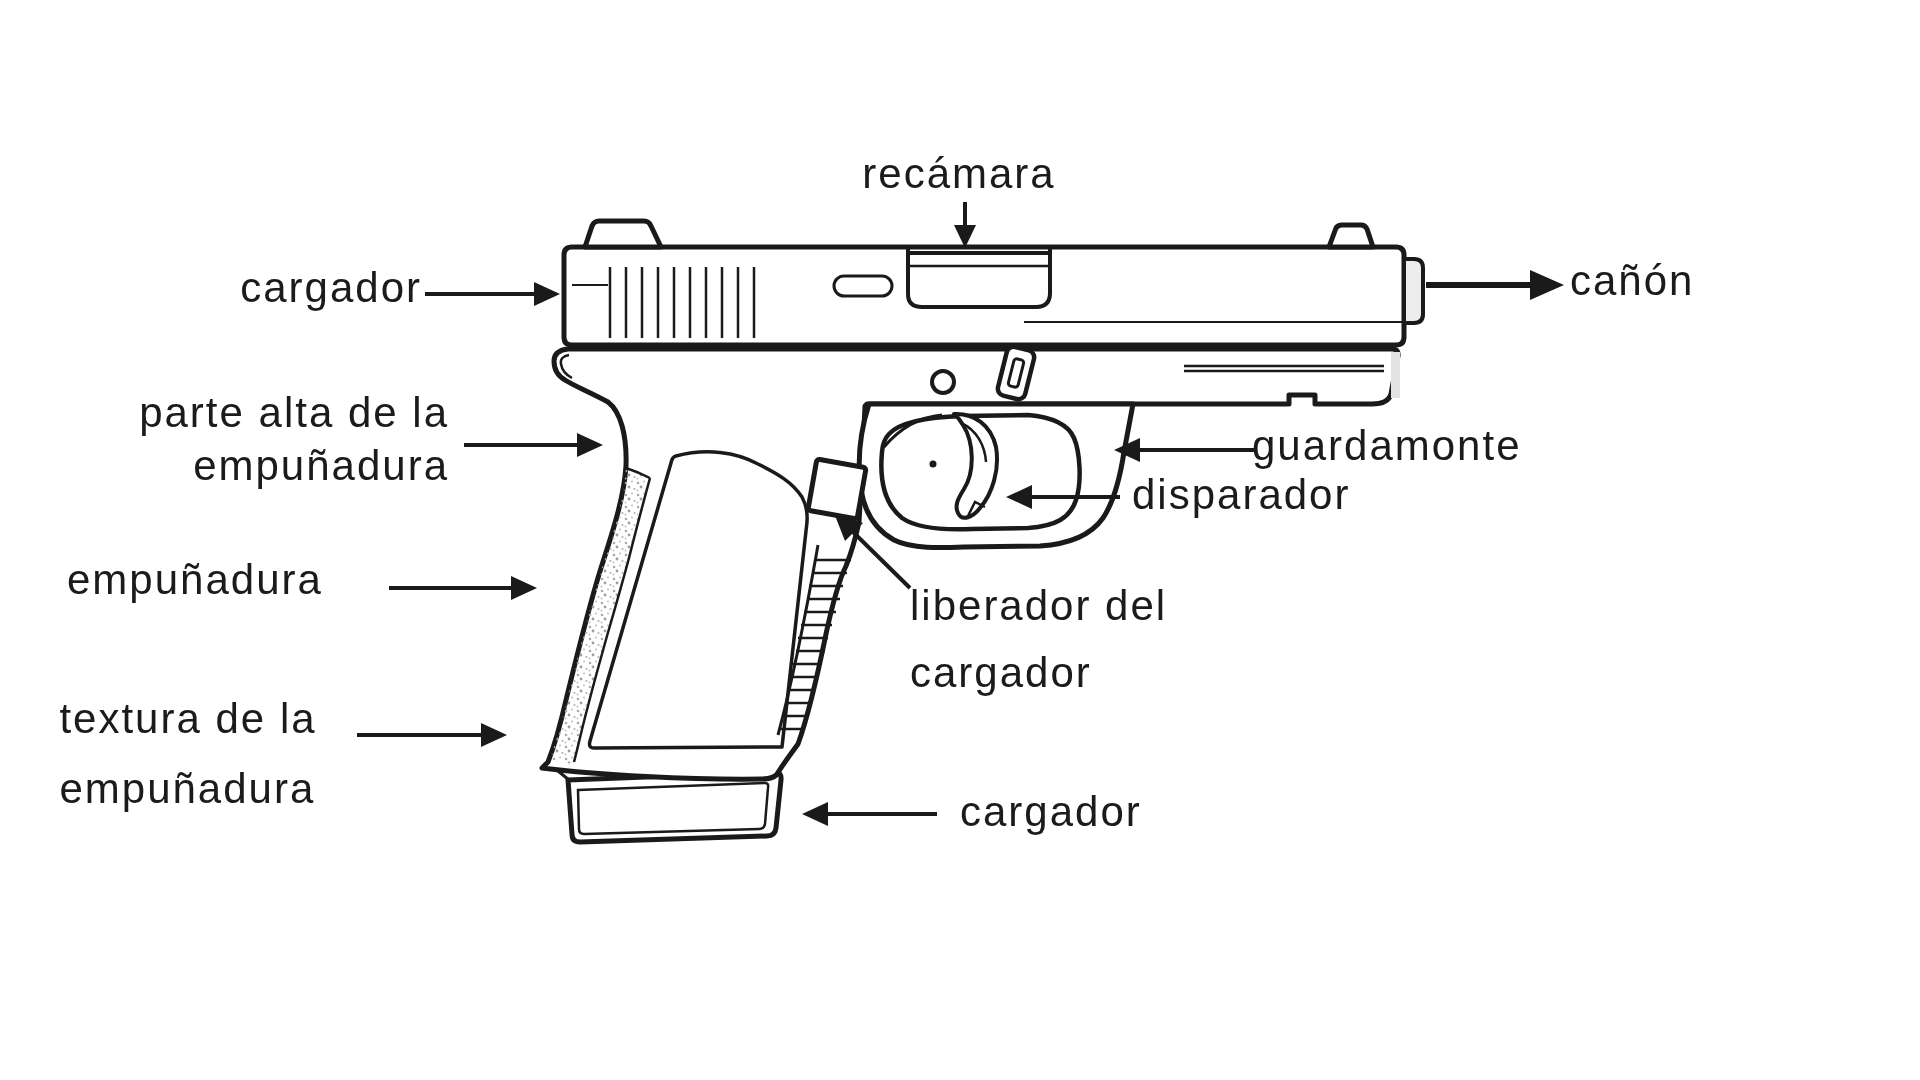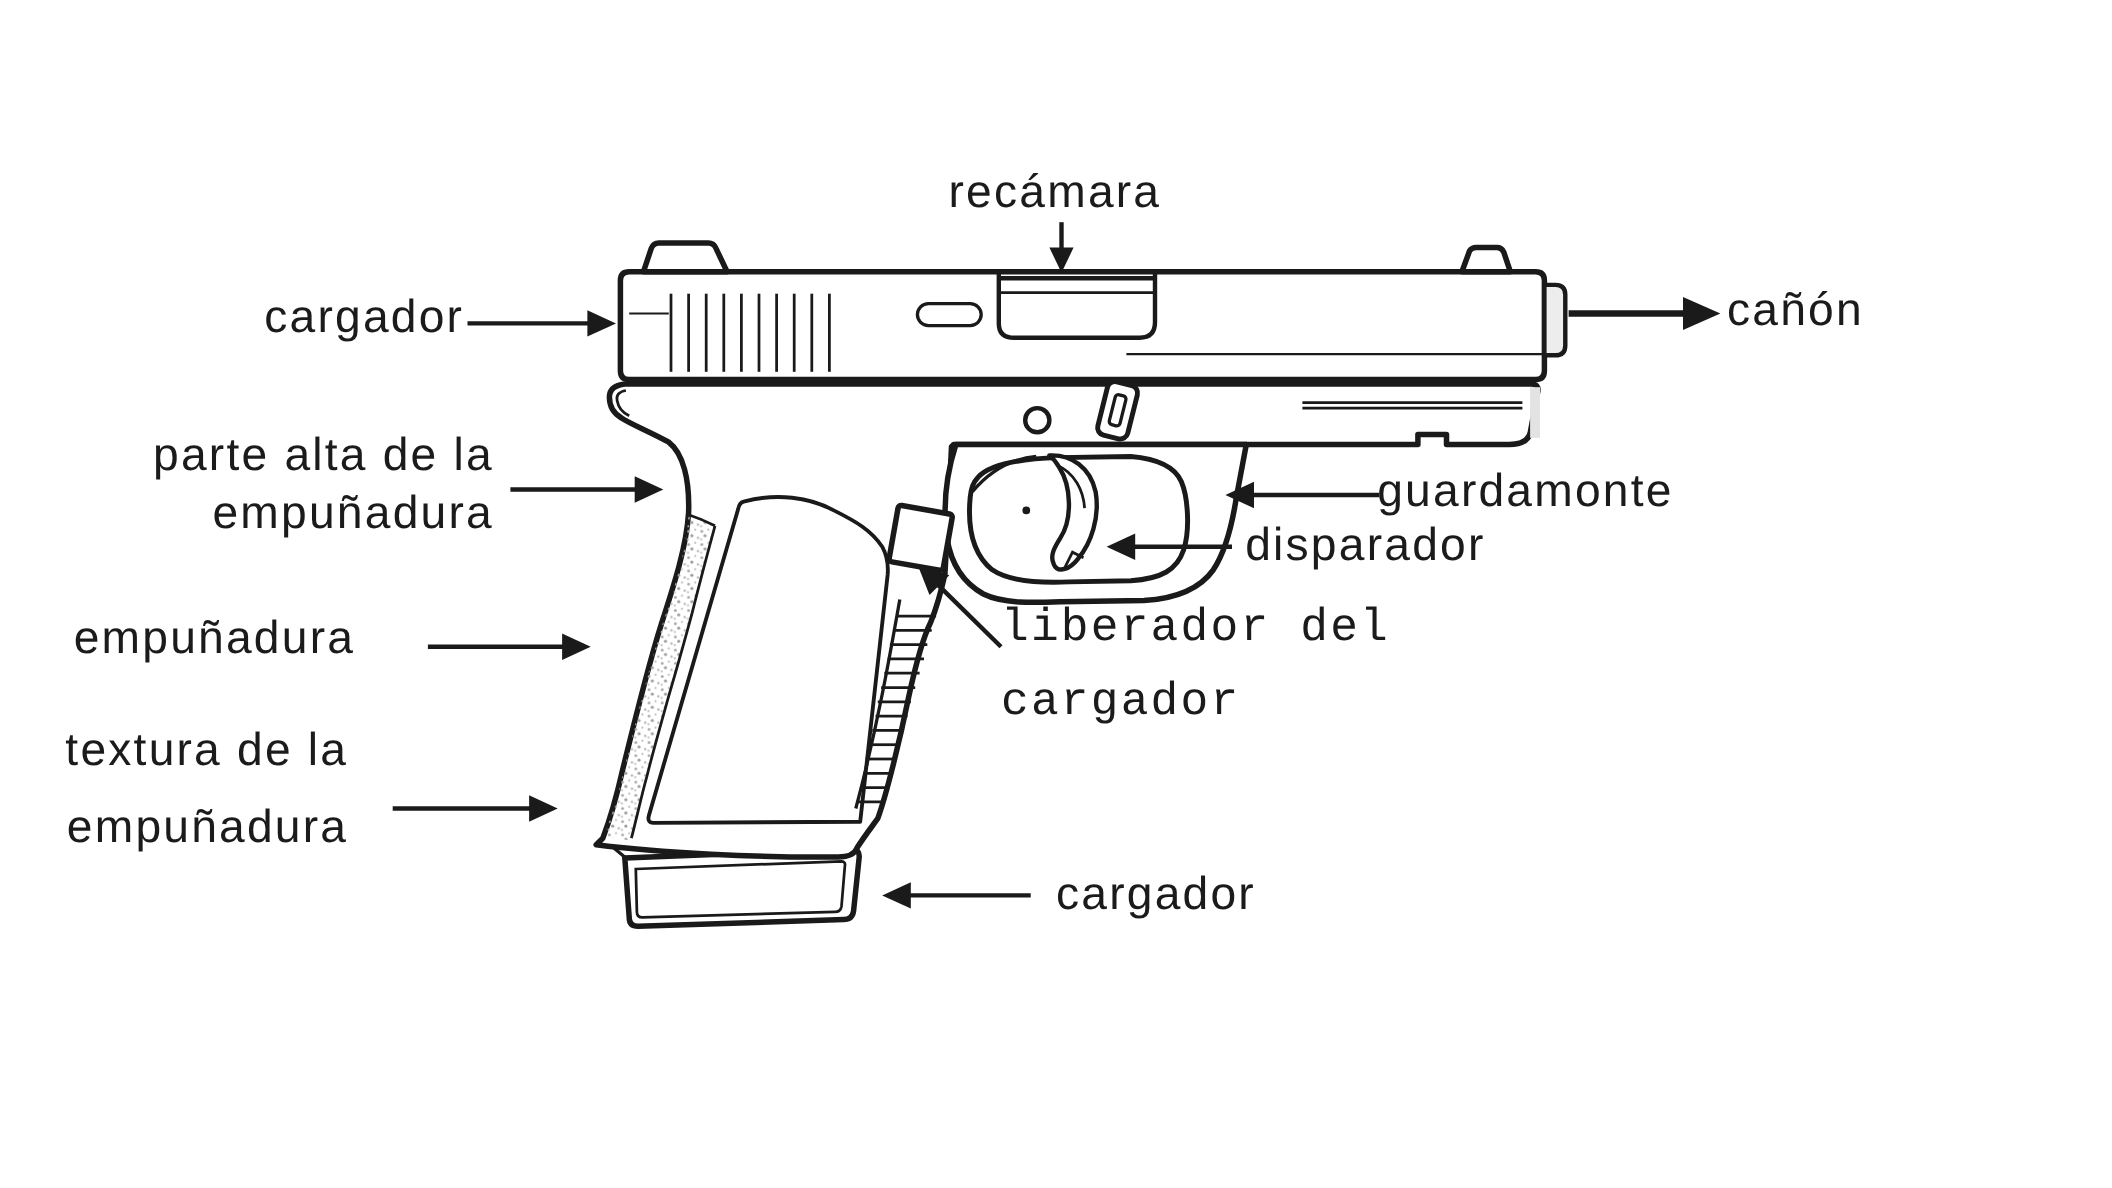--- a/index.html
+++ b/index.html
@@ -18,22 +18,22 @@
     letter-spacing:2px;
     color:#1b1b1b;
     white-space:nowrap;
     line-height:50px;
   }
   #lbl-recamara{left:947px;top:149px;transform:translateX(-50%);}
   #lbl-corredera{right:1510px;top:263px;}
   #lbl-canon{left:1558px;top:256px;}
   #lbl-parte-alta{right:1483px;top:386px;text-align:right;line-height:53px;}
   #lbl-empunadura{left:55px;top:555px;}
-  #lbl-textura{left:176px;top:646px;transform:translateX(-50%);text-align:right;line-height:70px;}
-  #lbl-liberador{left:898px;top:538px;line-height:67px;font-family:Liberation Mono, monospace;}
+  #lbl-textura{left:176px;top:684px;transform:translateX(-50%);text-align:left;line-height:70px;}
+  #lbl-liberador{left:898px;top:572px;line-height:67px;}
   #lbl-disparador{left:1120px;top:470px;}
   #lbl-guardamonte{left:1240px;top:421px;}
   #lbl-cargador{left:948px;top:787px;}
 </style>
 </head>
 <body>
 
 <div id="stage">
 
   <svg id="gun-svg" width="1920" height="1080" viewBox="0 0 1920 1080">

